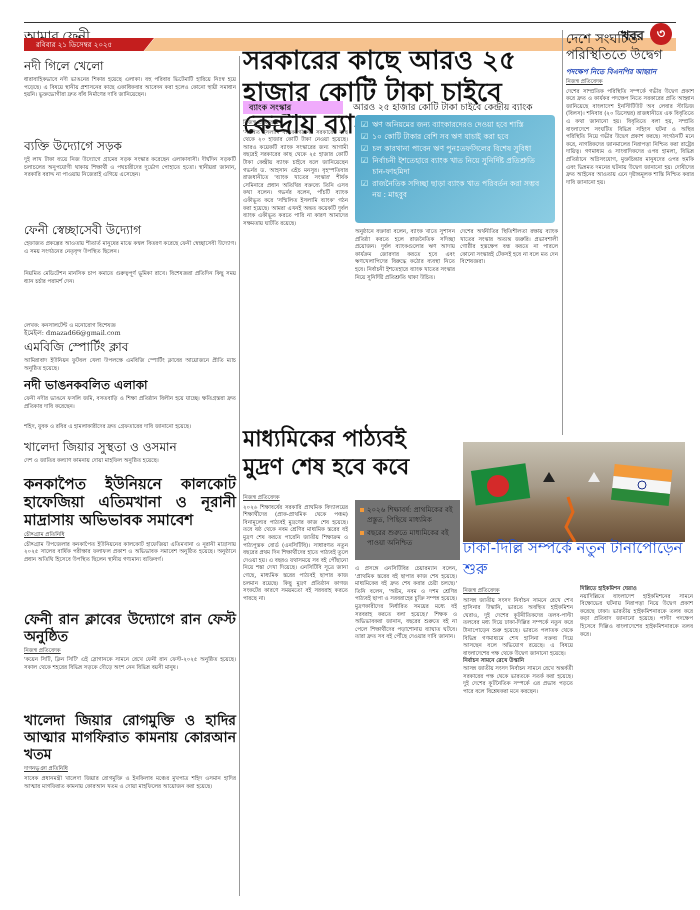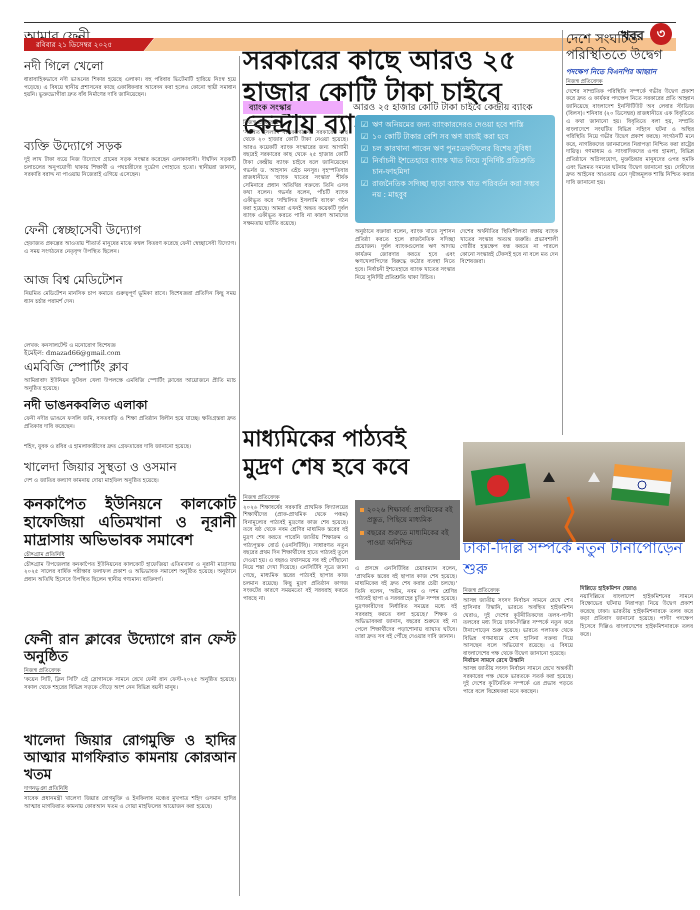--- a/index.html
+++ b/index.html
@@ -58,21 +58,20 @@
 <div class="col" style="left:24px; top:56px; width:212px;">
   <div class="head h-small">নদী গিলে খেলো</div>
   <div class="txt" style="height:60px;overflow:hidden;">ধারাবাহিকভাবে নদী ভাঙনের শিকার হয়েছে এলাকা। বহু পরিবার ভিটেমাটি হারিয়ে নিঃস্ব হয়ে পড়েছে। এ বিষয়ে স্থানীয় প্রশাসনের কাছে একাধিকবার আবেদন করা হলেও কোনো স্থায়ী সমাধান হয়নি। ভুক্তভোগীরা দ্রুত বাঁধ নির্মাণের দাবি জানিয়েছেন।</div>
 
   <div class="head h-small">ব্যক্তি উদ্যোগে সড়ক</div>
   <div class="txt" style="height:64px;overflow:hidden;">দুই লাখ টাকা ব্যয়ে নিজ উদ্যোগে গ্রামের সড়ক সংস্কার করেছেন এলাকাবাসী। দীর্ঘদিন সড়কটি চলাচলের অনুপযোগী থাকায় শিক্ষার্থী ও পথচারীদের দুর্ভোগ পোহাতে হতো। স্থানীয়রা জানান, সরকারি বরাদ্দ না পাওয়ায় নিজেরাই এগিয়ে এসেছেন।</div>
 
   <div class="head h-small">ফেনী স্বেচ্ছাসেবী উদ্যোগ</div>
   <div class="txt" style="height:30px;overflow:hidden;">হেফাজত প্রকল্পের আওতায় শীতার্ত মানুষের মাঝে কম্বল বিতরণ করেছে ফেনী স্বেচ্ছাসেবী উদ্যোগ। এ সময় সংগঠনের নেতৃবৃন্দ উপস্থিত ছিলেন।</div>
 
-  <div class="head h-small">আজ বিশ্ব মেডিটেশন</div>
   <div class="txt" style="height:52px;overflow:hidden;">নিয়মিত মেডিটেশন মানসিক চাপ কমাতে গুরুত্বপূর্ণ ভূমিকা রাখে। বিশেষজ্ঞরা প্রতিদিন কিছু সময় ধ্যান চর্চার পরামর্শ দেন।</div>
   <div class="txt">লেখক: কনসালটেন্ট ও মনোরোগ বিশেষজ্ঞ</div>
   <div class="txt" style="font-family:'DejaVu Serif',serif;font-size:6.5px;">ইমেইল: dmazad66@gmail.com</div>
 
   <div class="head h-small">এমবিজি স্পোর্টিং ক্লাব</div>
   <div class="txt" style="height:18px;overflow:hidden;">আমিরাবাদ ইউনিয়ন ফুটবল খেলা উপলক্ষে এমবিজি স্পোর্টিং ক্লাবের আয়োজনে প্রীতি ম্যাচ অনুষ্ঠিত হয়েছে।</div>
 
   <div class="head h-small" style="font-weight:bold;">নদী ভাঙনকবলিত এলাকা</div>
   <div class="txt" style="height:28px;overflow:hidden;">ফেনী নদীর ভাঙনে ফসলি জমি, বসতবাড়ি ও শিক্ষা প্রতিষ্ঠান বিলীন হয়ে যাচ্ছে। ক্ষতিগ্রস্তরা দ্রুত প্রতিকার দাবি করেছেন।</div>
 

